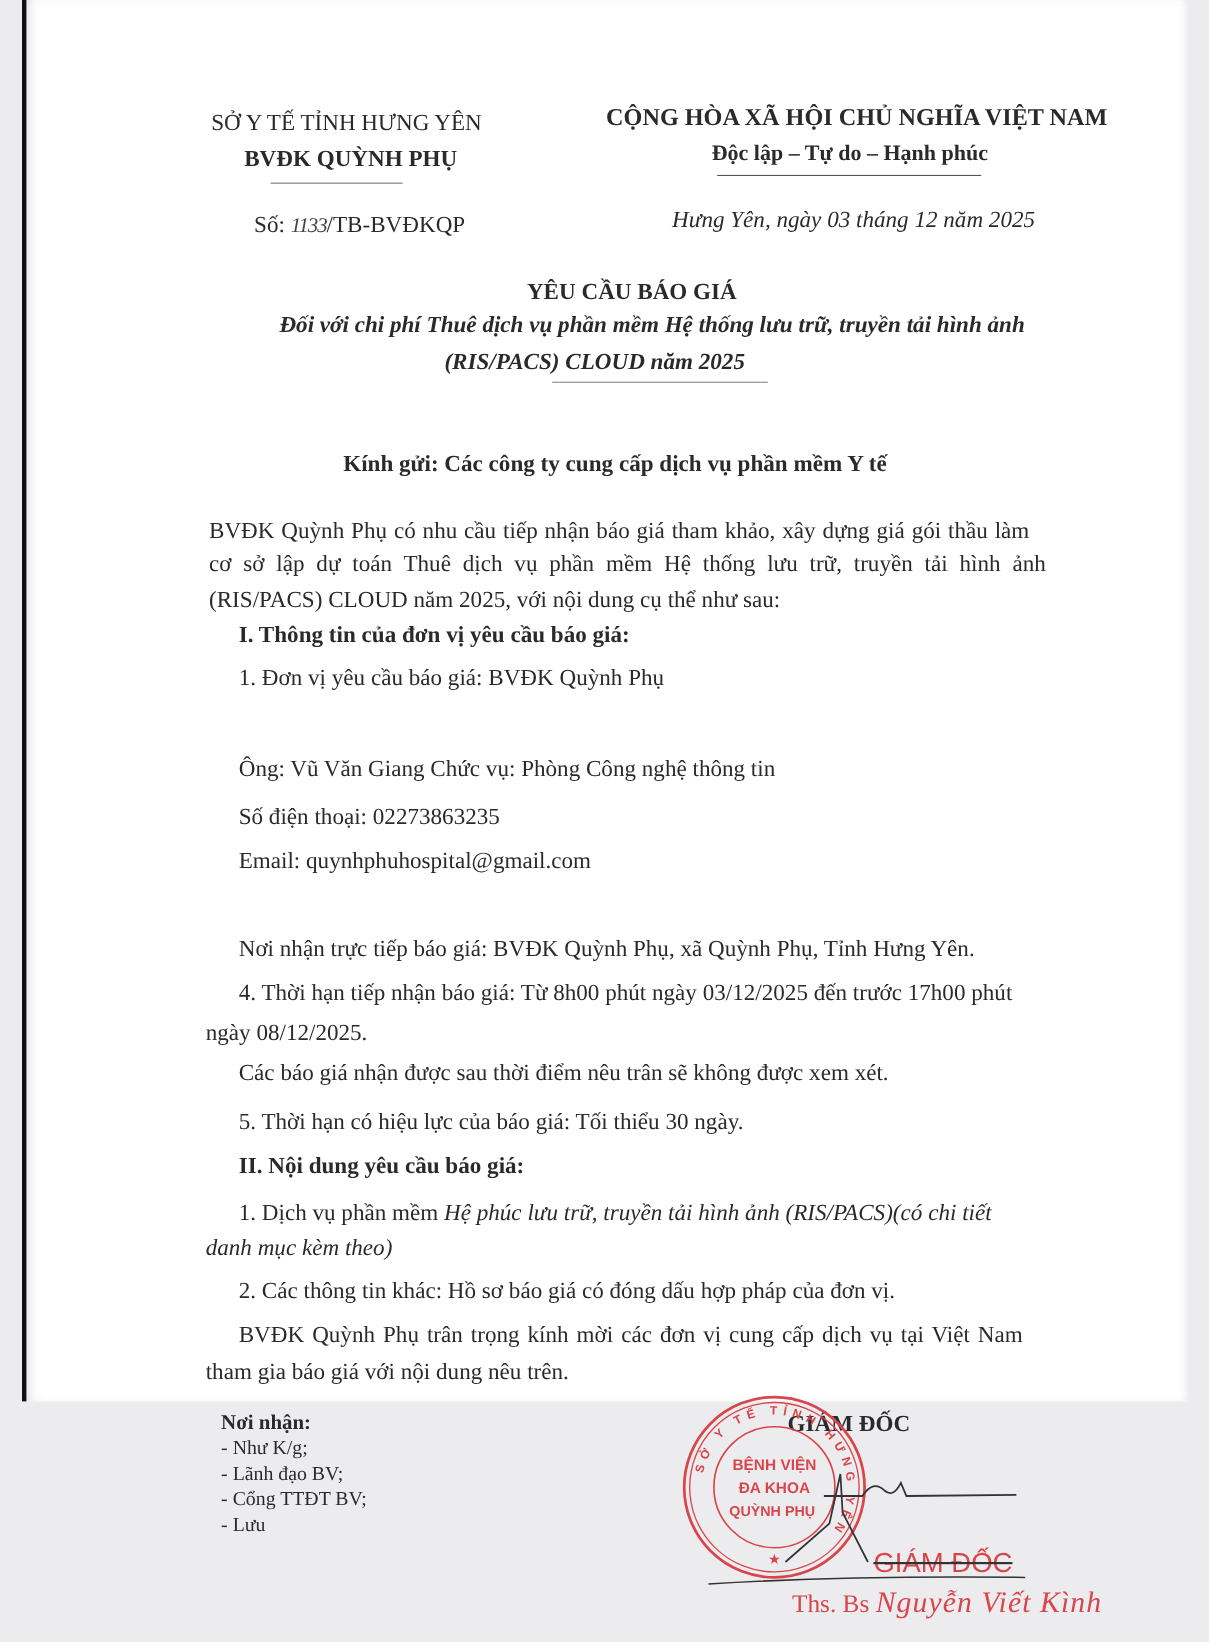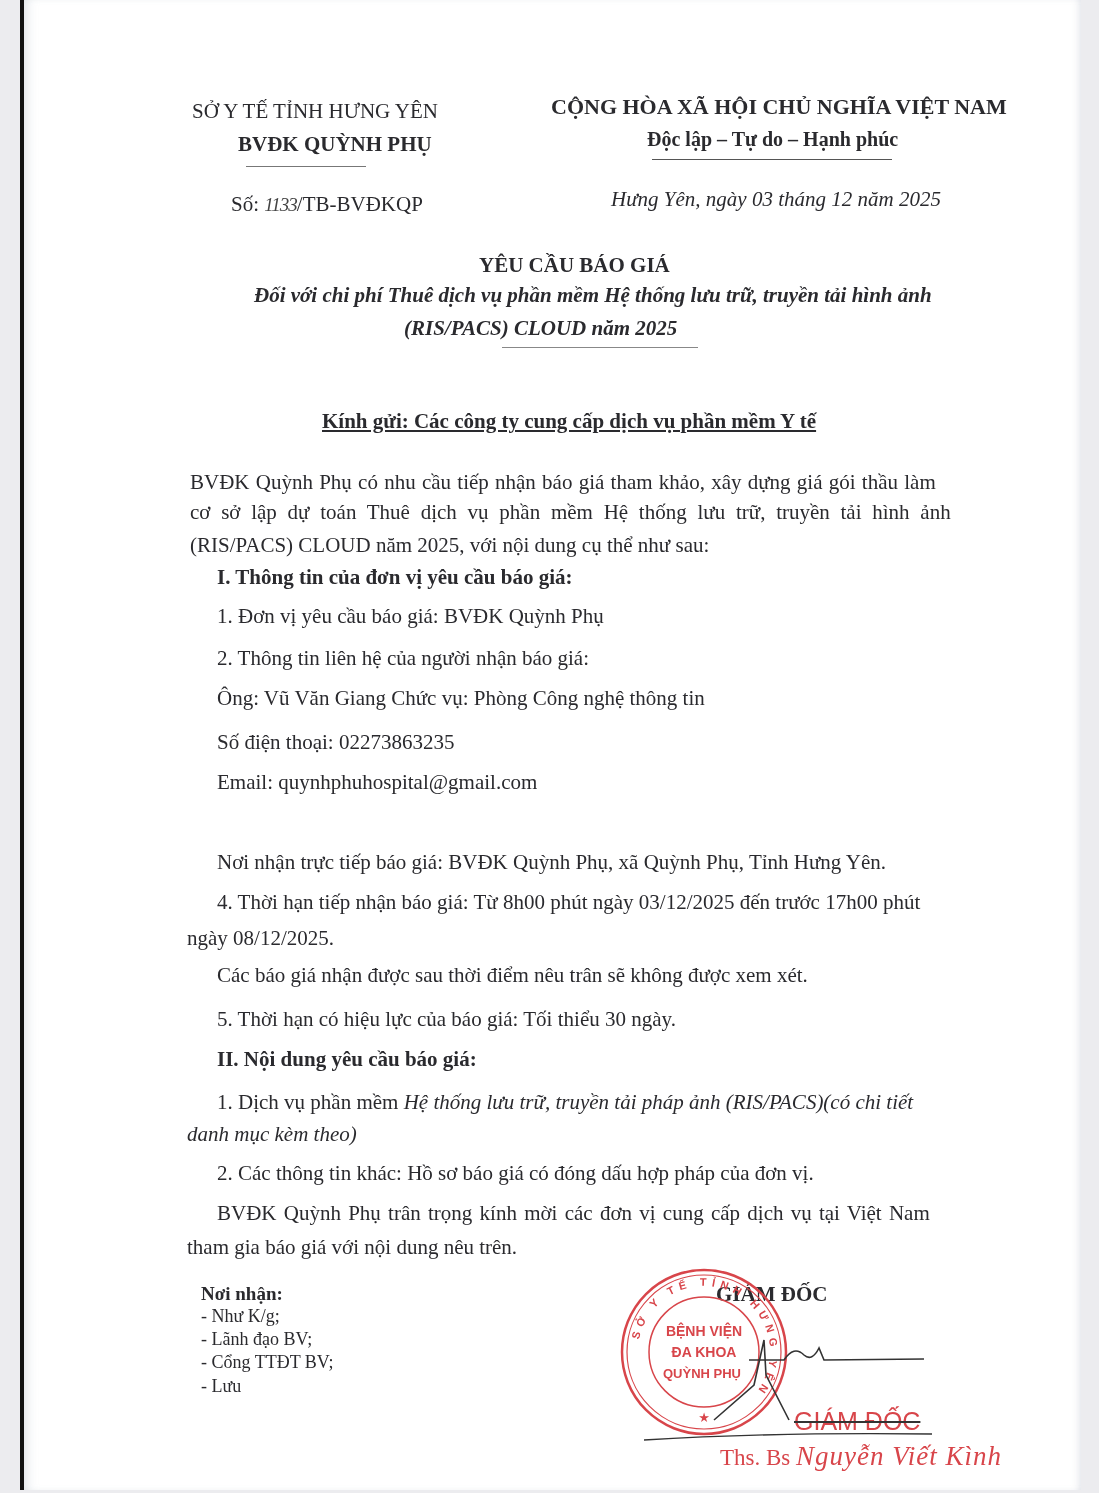--- a/index.html
+++ b/index.html
@@ -3,77 +3,76 @@
 <meta charset="utf-8">
 <style>
   html, body { margin:0; padding:0; }
   body {
     width:1099px; height:1493px; position:relative; overflow:hidden;
     background:#ececef;
     font-family:"Liberation Serif", "DejaVu Serif", serif;
     color:#2a2a2e;
   }
   .page {
-    position:absolute; left:20px; top:0; width:1057px; height:1490px;
+    position:absolute; left:20px; top:0; width:1057px; height:1274px;
     background:#ffffff;
     border-left:4px solid #111;
     box-shadow: inset 10px 0 12px -8px rgba(150,160,180,0.35), inset -6px 0 10px -6px rgba(150,160,180,0.4);
   }
   .abs { position:absolute; white-space:nowrap; }
   .t { font-size:21px; line-height:1; }
   .hdr { font-size:21px; }
   .b { font-weight:bold; }
   .i { font-style:italic; }
   .rule { position:absolute; height:1px; background:#777; }
   .stamp-text { font-family:"Liberation Sans", "DejaVu Sans", sans-serif; fill:#d8454a; font-weight:bold; }
 </style>
 </head>
 <body>
 
 <div class="page">
 
   <div class="abs t hdr" style="left:168px; top:101px;">SỞ Y TẾ TỈNH HƯNG YÊN</div>
-  <div class="abs t hdr b" style="left:214px; top:134px;">BVĐK QUỲNH PHỤ</div>
+  <div class="abs t hdr b" style="left:198px; top:134px;">BVĐK QUỲNH PHỤ</div>
   <div class="rule" style="left:222px; top:166px; width:120px;"></div>
 
   <div class="abs t b" style="left:527px; top:96px; font-size:22px;">CỘNG HÒA XÃ HỘI CHỦ NGHĨA VIỆT NAM</div>
   <div class="abs t b" style="left:623px; top:129px; font-size:20px;">Độc lập – Tự do – Hạnh phúc</div>
   <div class="rule" style="left:628px; top:159px; width:240px; background:#555;"></div>
 
   <div class="abs t" style="left:207px; top:194px;text-align:right;">
     <span>Số: </span><span class="i" style="font-size:19px; letter-spacing:-1px; color:#444;">1133</span><span>/TB-BVĐKQP</span>
   </div>
   <div class="abs t i" style="left:587px; top:189px;">Hưng Yên, ngày 03 tháng 12 năm 2025</div>
 
   <div class="abs t b" style="left:455px; top:255px;">YÊU CẦU BÁO GIÁ</div>
   <div class="abs t b i" style="left:230px; top:285px;">Đối với chi phí Thuê dịch vụ phần mềm Hệ thống lưu trữ, truyền tải hình ảnh</div>
   <div class="abs t b i" style="left:380px; top:318px;">(RIS/PACS) CLOUD năm 2025</div>
   <div class="rule" style="left:478px; top:347px; width:196px; background:#888;"></div>
 
-  <div class="abs t b" style="left:298px; top:411px;text-decoration:underline;">Kính gửi: Các công ty cung cấp dịch vụ phần mềm Y tế</div>
+  <div class="abs t b" style="left:288px; top:411px;">Kính gửi: Các công ty cung cấp dịch vụ phần mềm Y tế</div>
 
   <div class="abs t" style="left:166px; top:472px; word-spacing:1px;">BVĐK Quỳnh Phụ có nhu cầu tiếp nhận báo giá tham khảo, xây dựng giá gói thầu làm</div>
   <div class="abs t" style="left:166px; top:502px; word-spacing:5.5px;">cơ sở lập dự toán Thuê dịch vụ phần mềm Hệ thống lưu trữ, truyền tải hình ảnh</div>
   <div class="abs t" style="left:166px; top:535px;">(RIS/PACS) CLOUD năm 2025, với nội dung cụ thể như sau:</div>
 
   <div class="abs t b" style="left:193px; top:567px;">I. Thông tin của đơn vị yêu cầu báo giá:</div>
   <div class="abs t" style="left:193px; top:606px;">1. Đơn vị yêu cầu báo giá: BVĐK Quỳnh Phụ</div>
-  <div class="abs t" style="left:193px; top:648px;">2. Thông tin liên hệ của người nhận báo giá:</div>
   <div class="abs t" style="left:193px; top:688px;">Ông: Vũ Văn Giang  Chức vụ: Phòng Công nghệ thông tin</div>
   <div class="abs t" style="left:193px; top:732px;">Số điện thoại: 02273863235</div>
   <div class="abs t" style="left:193px; top:772px;">Email: quynhphuhospital@gmail.com</div>
   <div class="abs t" style="left:193px; top:852px;">Nơi nhận trực tiếp báo giá: BVĐK Quỳnh Phụ, xã Quỳnh Phụ, Tỉnh Hưng Yên.</div>
   <div class="abs t" style="left:193px; top:892px;">4. Thời hạn tiếp nhận báo giá: Từ 8h00 phút ngày 03/12/2025 đến trước 17h00 phút</div>
   <div class="abs t" style="left:163px; top:928px;">ngày 08/12/2025.</div>
   <div class="abs t" style="left:193px; top:965px;">Các báo giá nhận được sau thời điểm nêu trân sẽ không được xem xét.</div>
   <div class="abs t" style="left:193px; top:1009px;">5. Thời hạn có hiệu lực của báo giá: Tối thiểu 30 ngày.</div>
 
   <div class="abs t b" style="left:193px; top:1049px;">II. Nội dung yêu cầu báo giá:</div>
   <div class="abs t" style="left:193px; top:1092px;">
-    <span>1. Dịch vụ phần mềm </span><span class="i">Hệ thống lưu trữ, truyền tải pháp ảnh (RIS/PACS)(có chi tiết</span>
+    <span>1. Dịch vụ phần mềm </span><span class="i">Hệ phúc lưu trữ, truyền tải hình ảnh (RIS/PACS)(có chi tiết</span>
   </div>
   <div class="abs t i" style="left:163px; top:1124px;">danh mục kèm theo)</div>
   <div class="abs t" style="left:193px; top:1163px;">2. Các thông tin khác: Hồ sơ báo giá có đóng dấu hợp pháp của đơn vị.</div>
   <div class="abs t" style="left:193px; top:1203px; word-spacing:2px;">BVĐK Quỳnh Phụ trân trọng kính mời các đơn vị cung cấp dịch vụ tại Việt Nam</div>
   <div class="abs t" style="left:163px; top:1237px;">tham gia báo giá với nội dung nêu trên.</div>
 
   <div class="abs b" style="left:177px; top:1283px; font-size:19px;">Nơi nhận:</div>
   <div class="abs" style="left:177px; top:1306px; font-size:18px;">- Như K/g;</div>
   <div class="abs" style="left:177px; top:1329px; font-size:18px;">- Lãnh đạo BV;</div>
   <div class="abs" style="left:177px; top:1352px; font-size:18px;">- Cổng TTĐT BV;</div>

